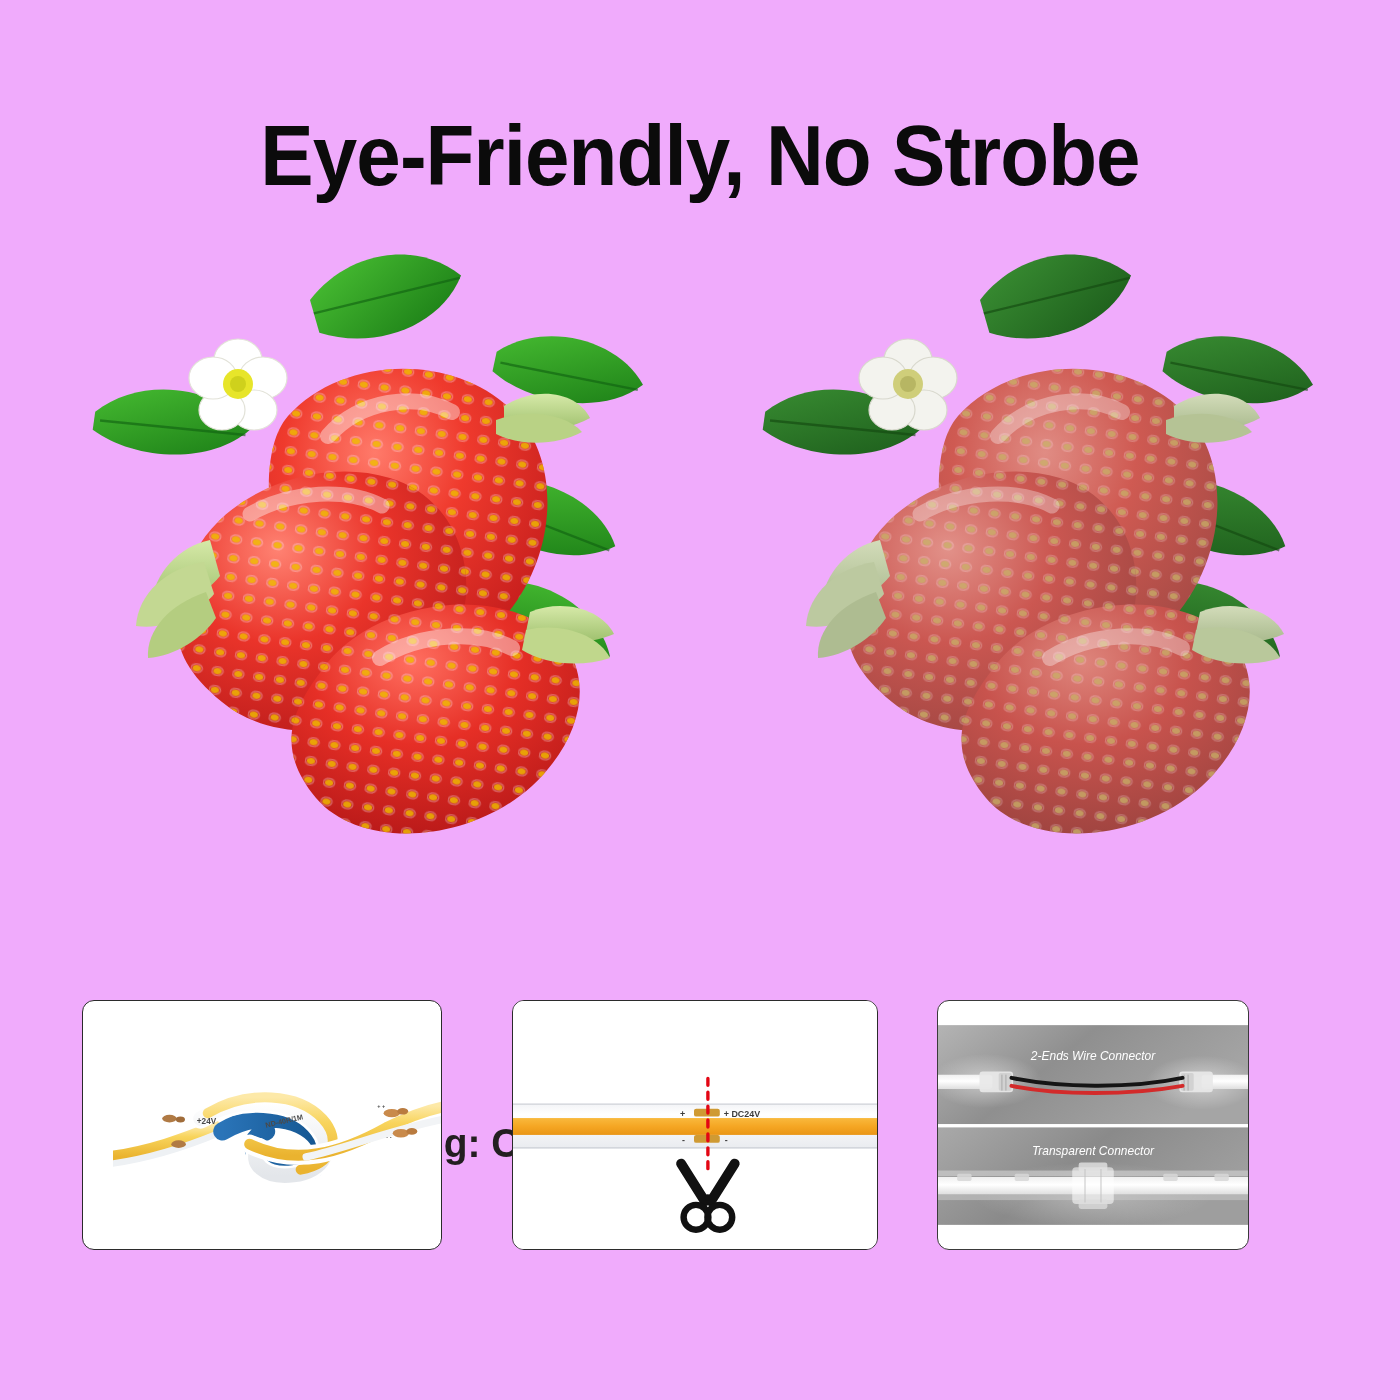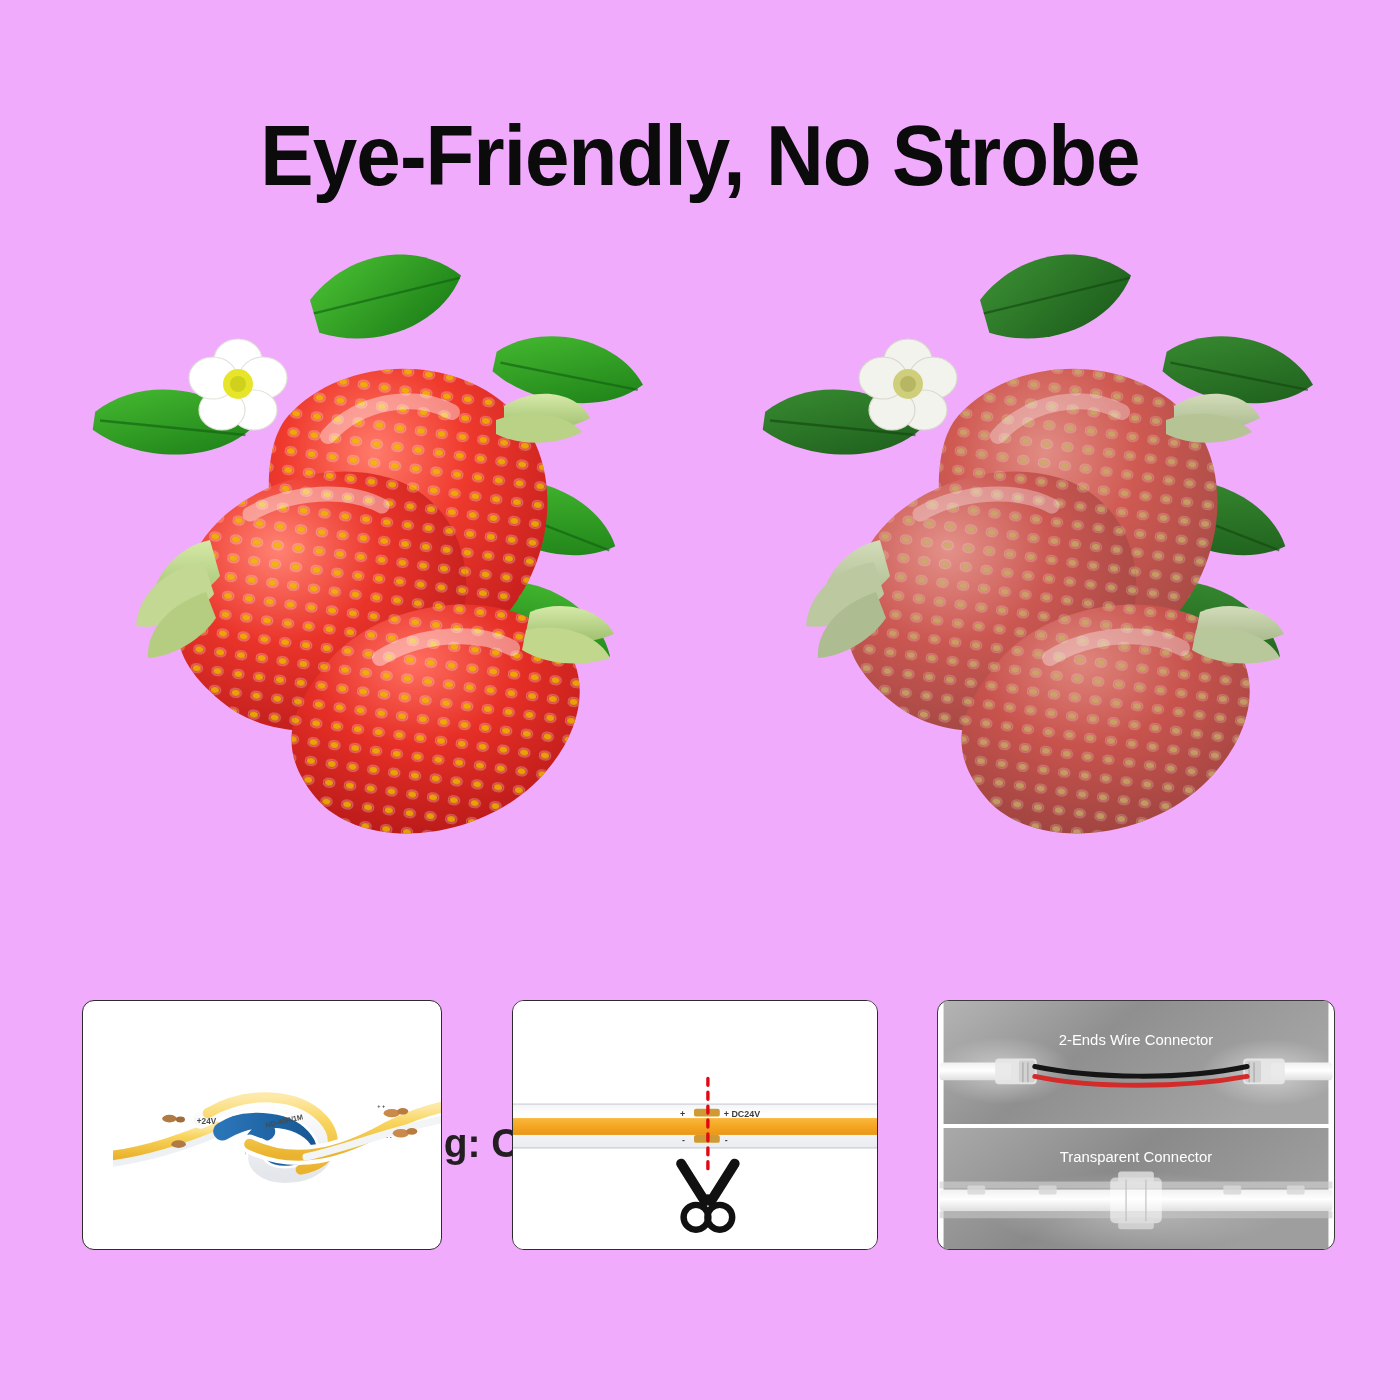--- a/index.html
+++ b/index.html
@@ -44,21 +44,21 @@
   
   .features{position:absolute;left:0;top:1000px;width:1400px;height:300px;}
   .panel{
     position:absolute;top:0;height:250px;
     border:1.6px solid #2b2b2b;border-radius:12px;
     background:#fff;overflow:hidden;
     box-sizing:border-box;
   }
   .panel-1{left:82px;width:360px;padding-left:30px;}
   .panel-2{left:512px;width:366px;}
-  .panel-3{left:937px;width:398px;border-color:#3a3a3a;}
+  .panel-3{left:937px;width:312px;border-color:#3a3a3a;font-style:italic;}
   .panel svg{display:block;width:100%;height:100%;}
 </style>
 </head>
 <body>
 
 <div id="page">
 
   <div class="title">Eye-Friendly, No Strobe</div>
 
   <div class="compare">

